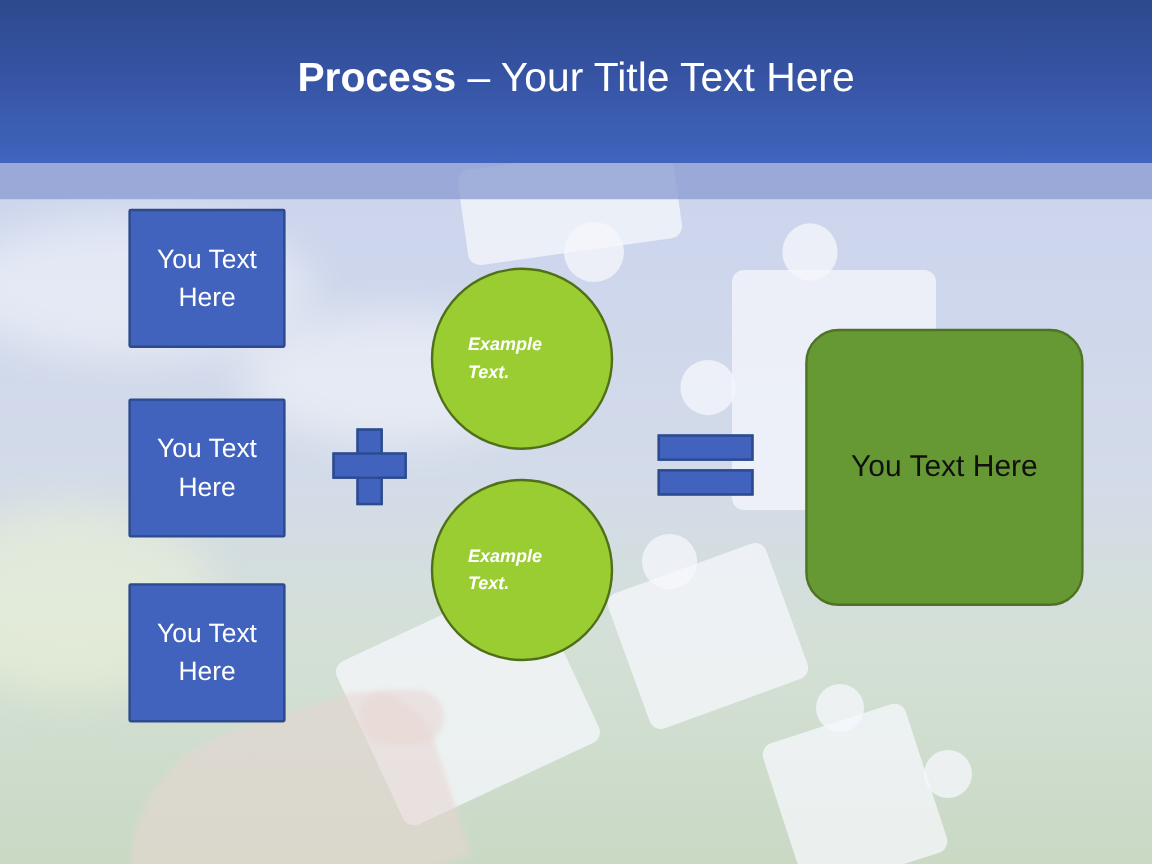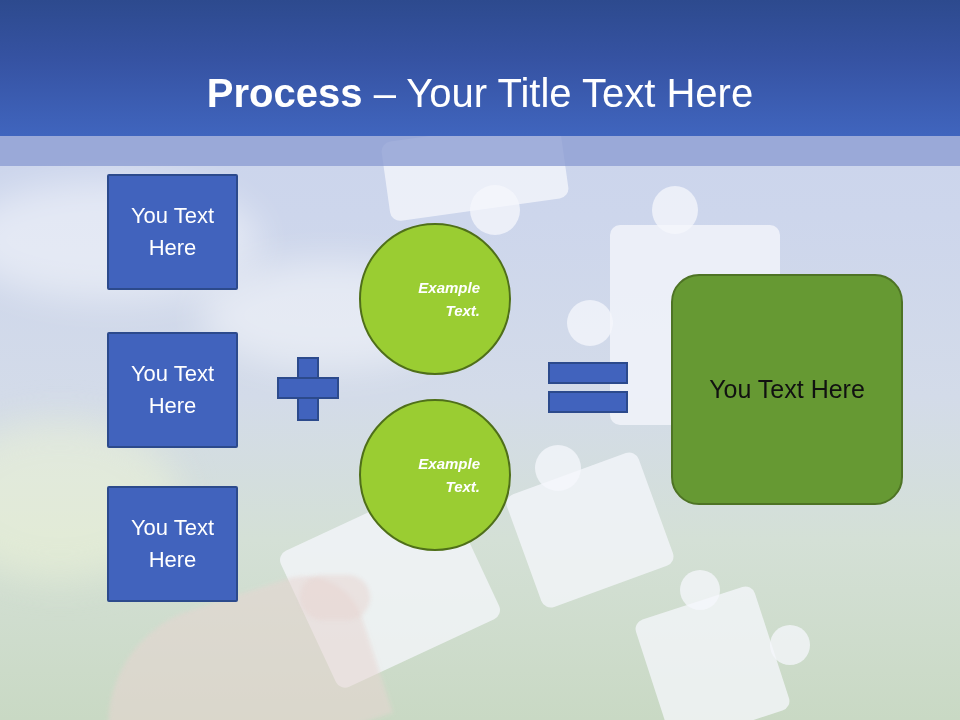--- a/index.html
+++ b/index.html
@@ -8,35 +8,35 @@
   .slide { position: absolute; left: 0; top: 0; width: 960px; height: 720px; overflow: hidden;
     background: linear-gradient(180deg, #c9d3ec 0%, #cdd6ec 30%, #d3dbe9 55%, #d4e0d6 75%, #c9d9c4 100%); }
   .cloud { position: absolute; border-radius: 50%; background: rgba(255,255,255,0.45); filter: blur(18px); }
   .puzzle { position: absolute; background: rgba(245,247,252,0.75); border-radius: 10px; }
   .knob { position: absolute; background: rgba(245,247,252,0.75); border-radius: 50%; }
   .hand { position: absolute; background: rgba(232,214,210,0.55); filter: blur(2px); }
   .header { position: absolute; left: 0; top: 0; width: 960px; height: 136px;
     background: linear-gradient(180deg, #2d4a8e 0%, #3653a3 45%, #4065be 100%); }
   .band { position: absolute; left: 0; top: 136px; width: 960px; height: 30px;
     background: rgba(140,156,210,0.78); }
-  .title { position: absolute; left: 0; top: 68px; width: 960px; text-align: center;
-    color: #ffffff; font-size: 40px; line-height: 50px; white-space: nowrap; }
+  .title { position: absolute; left: 0; top: 40px; width: 960px; text-align: center;
+    color: #ffffff; font-size: 34px; line-height: 50px; white-space: nowrap; }
   .title b { font-weight: bold; }
   .blue-box { position: absolute; left: 107px; width: 127px; height: 112px;
     background: #4163bd; border: 2px solid #2c4a8c; border-radius: 2px;
     display: flex; align-items: center; justify-content: center; text-align: center;
     color: #ffffff; font-size: 22px; line-height: 32px; box-sizing: content-box; }
   .plus-v { position: absolute; left: 297px; top: 357px; width: 18px; height: 60px;
     background: #4163bd; border: 2px solid #2c4a8c; }
   .plus-h { position: absolute; left: 277px; top: 377px; width: 58px; height: 18px;
     background: #4163bd; border: 2px solid #2c4a8c; }
   .plus-fill { position: absolute; left: 299px; top: 379px; width: 18px; height: 18px; background: #4163bd; }
   .circle { position: absolute; left: 359px; width: 148px; height: 148px; border-radius: 50%;
     background: #9acd32; border: 2.5px solid #4f6f19;
-    display: flex; align-items: center; justify-content: center; text-align: right;
+    display: flex; align-items: center; justify-content: center; text-align: left;
     color: #ffffff; font-weight: bold; font-style: italic; font-size: 15px; line-height: 23px; }
   .eq-bar { position: absolute; left: 548px; width: 76px; height: 18px;
     background: #4163bd; border: 2px solid #2c4a8c; }
   .result-box { position: absolute; left: 671px; top: 274px; width: 228px; height: 227px;
     background: #669933; border: 2px solid #4e7325; border-radius: 28px;
     display: flex; align-items: center; justify-content: center; text-align: center;
     color: #111111; font-size: 25px; }
 </style>
 </head>
 <body>

